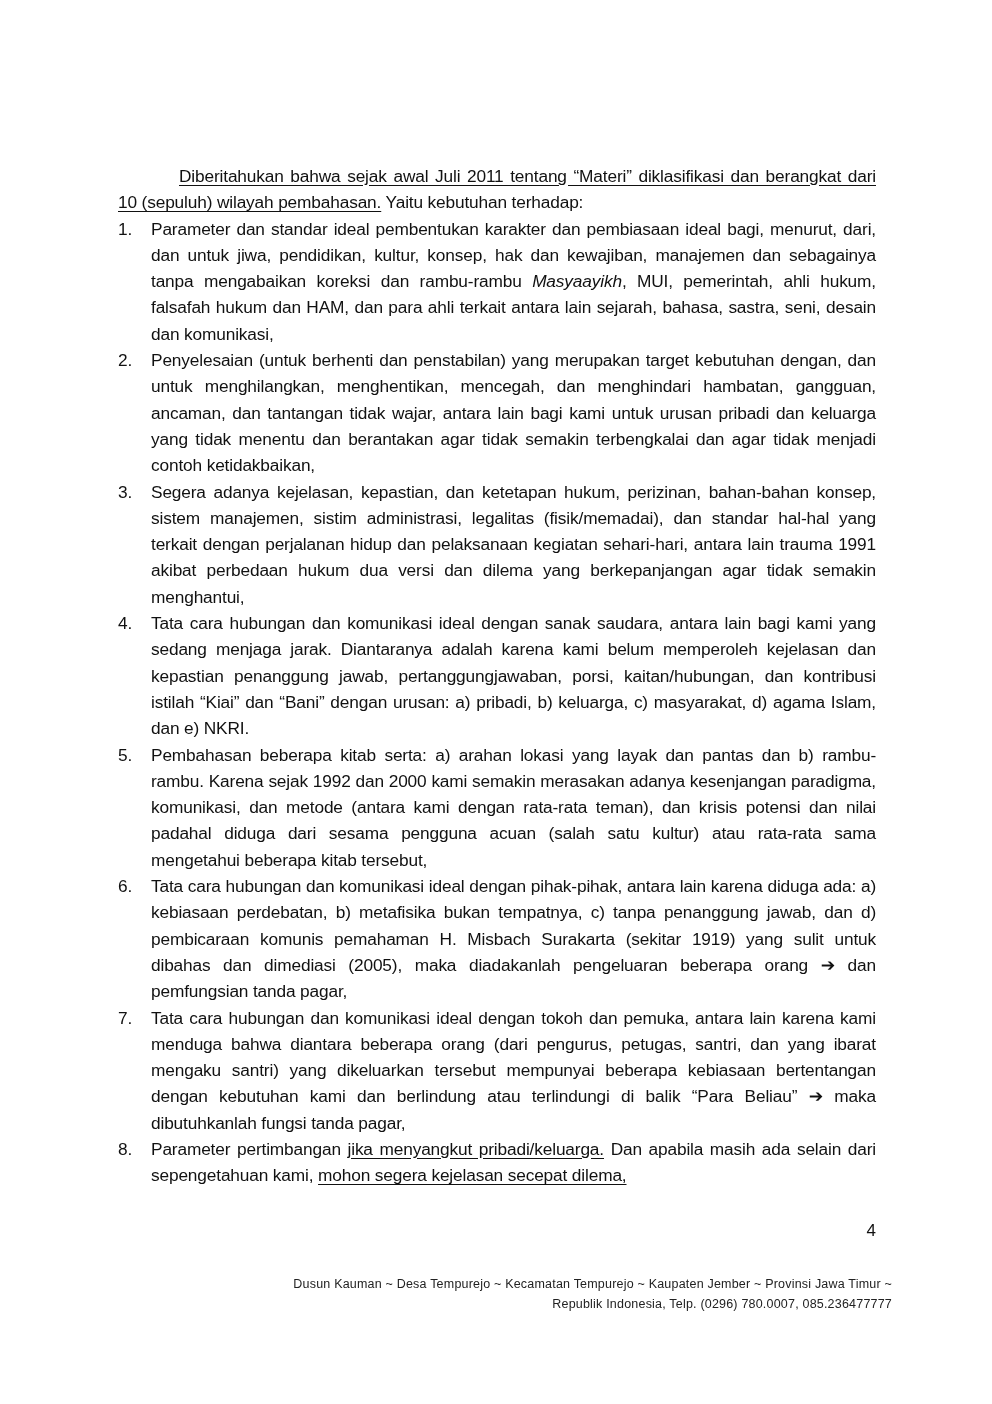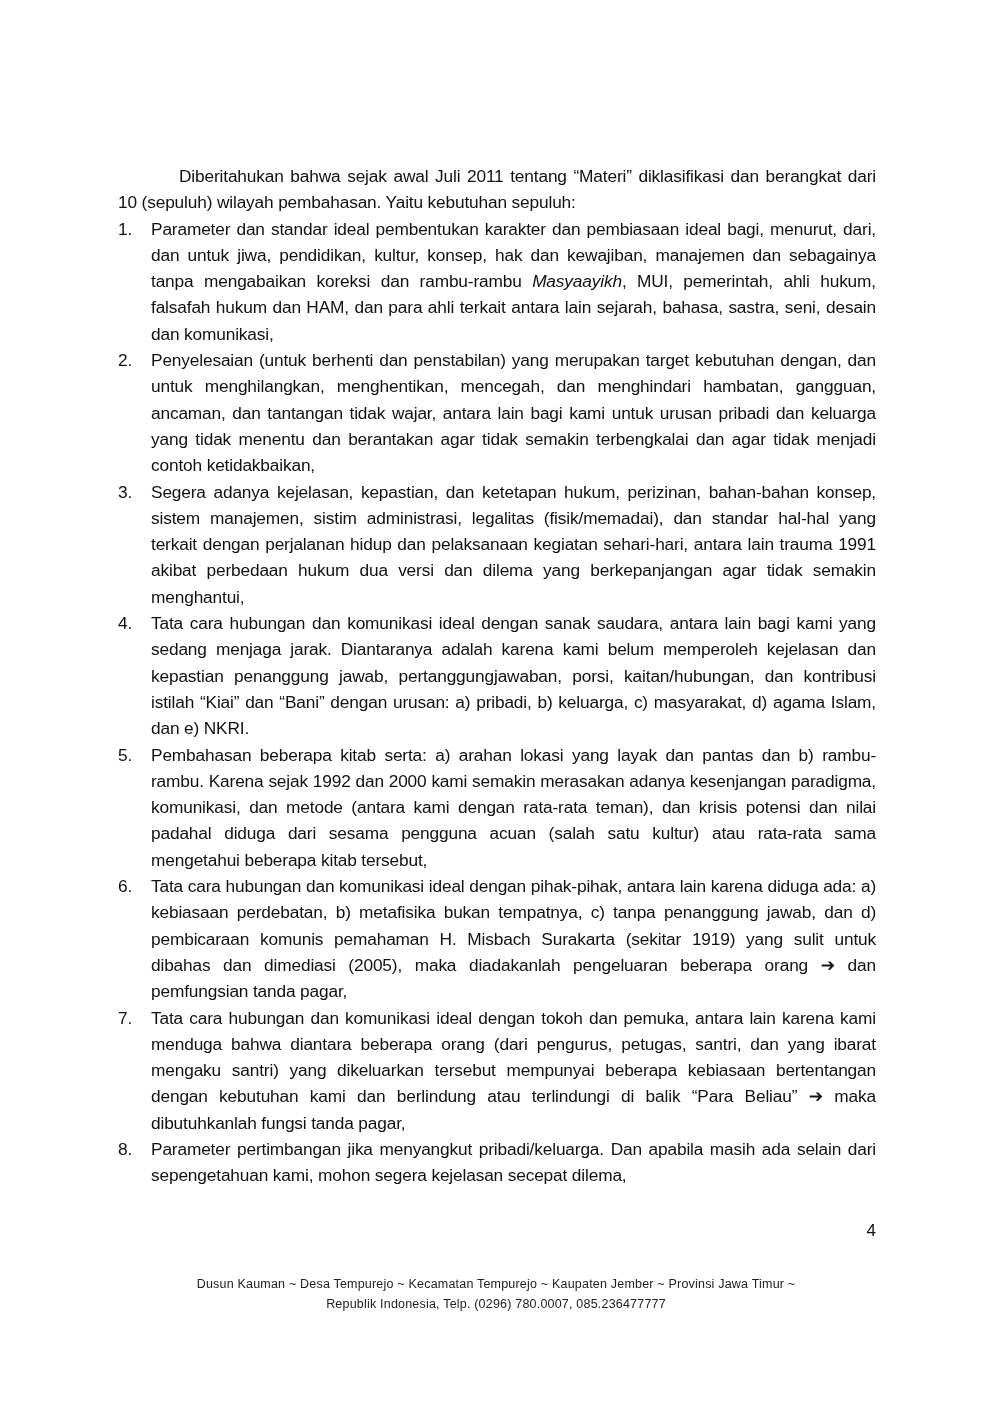--- a/index.html
+++ b/index.html
@@ -4,41 +4,41 @@
 <style>
   html, body { margin: 0; padding: 0; background: #ffffff; }
   body { width: 992px; height: 1404px; position: relative; overflow: hidden; color: #111; }
   .page { position: absolute; left: 0; top: 0; width: 992px; height: 1404px; background: #fff; }
   .body-text {
     position: absolute; left: 118px; top: 163px; width: 758px;
     font-family: "Liberation Sans", sans-serif; font-size: 17.3px; line-height: 26.3px;
     letter-spacing: -0.15px; text-align: justify;
   }
   .intro { text-indent: 61px; margin: 0; }
-  .u { text-underline-offset: 3px; }
+  .u { text-decoration: underline; text-underline-offset: 3px; }
   ol.req { margin: 0; padding: 0; list-style: none; }
   ol.req li { position: relative; padding-left: 33px; margin: 0; }
   ol.req li .num { position: absolute; left: 0; top: 0; }
   em { font-style: italic; }
   .page-number {
     position: absolute; left: 856px; top: 1221px; width: 20px; text-align: right;
     font-family: "Liberation Sans", sans-serif; font-size: 17px;
   }
   .footer {
-    position: absolute; left: 100px; top: 1274px; width: 792px; text-align: center;
+    position: absolute; left: 100px; top: 1274px; width: 792px; text-align: right;
     font-family: "Liberation Sans", sans-serif; font-size: 12.5px; line-height: 20px; color: #222;
     letter-spacing: 0.2px;
   }
 </style>
 </head>
 <body>
 
 <div class="page">
   <div class="body-text">
-    <p class="intro"><span class="u">Diberitahukan bahwa sejak awal Juli 2011 tentang “Materi” diklasifikasi dan berangkat dari 10 (sepuluh) wilayah pembahasan.</span><span> Yaitu kebutuhan sepuluh:</span></p>
+    <p class="intro"><span class="u">Diberitahukan bahwa sejak awal Juli 2011 tentang “Materi” diklasifikasi dan berangkat dari 10 (sepuluh) wilayah pembahasan.</span><span> Yaitu kebutuhan terhadap:</span></p>
     <ol class="req">
       <li>
         <span class="num">1.</span>
         <span>Parameter dan standar ideal pembentukan karakter dan pembiasaan ideal bagi, menurut, dari, dan untuk jiwa, pendidikan, kultur, konsep, hak dan kewajiban, manajemen dan sebagainya tanpa mengabaikan koreksi dan rambu-rambu </span><em>Masyaayikh</em><span>, MUI, pemerintah, ahli hukum, falsafah hukum dan HAM, dan para ahli terkait antara lain sejarah, bahasa, sastra, seni, desain dan komunikasi,</span>
       </li>
       <li>
         <span class="num">2.</span>
         <span>Penyelesaian (untuk berhenti dan penstabilan) yang merupakan target kebutuhan dengan, dan untuk menghilangkan, menghentikan, mencegah, dan menghindari hambatan, gangguan, ancaman, dan tantangan tidak wajar, antara lain bagi kami untuk urusan pribadi dan keluarga yang tidak menentu dan berantakan agar tidak semakin terbengkalai dan agar tidak menjadi contoh ketidakbaikan,</span>
       </li>
       <li>

